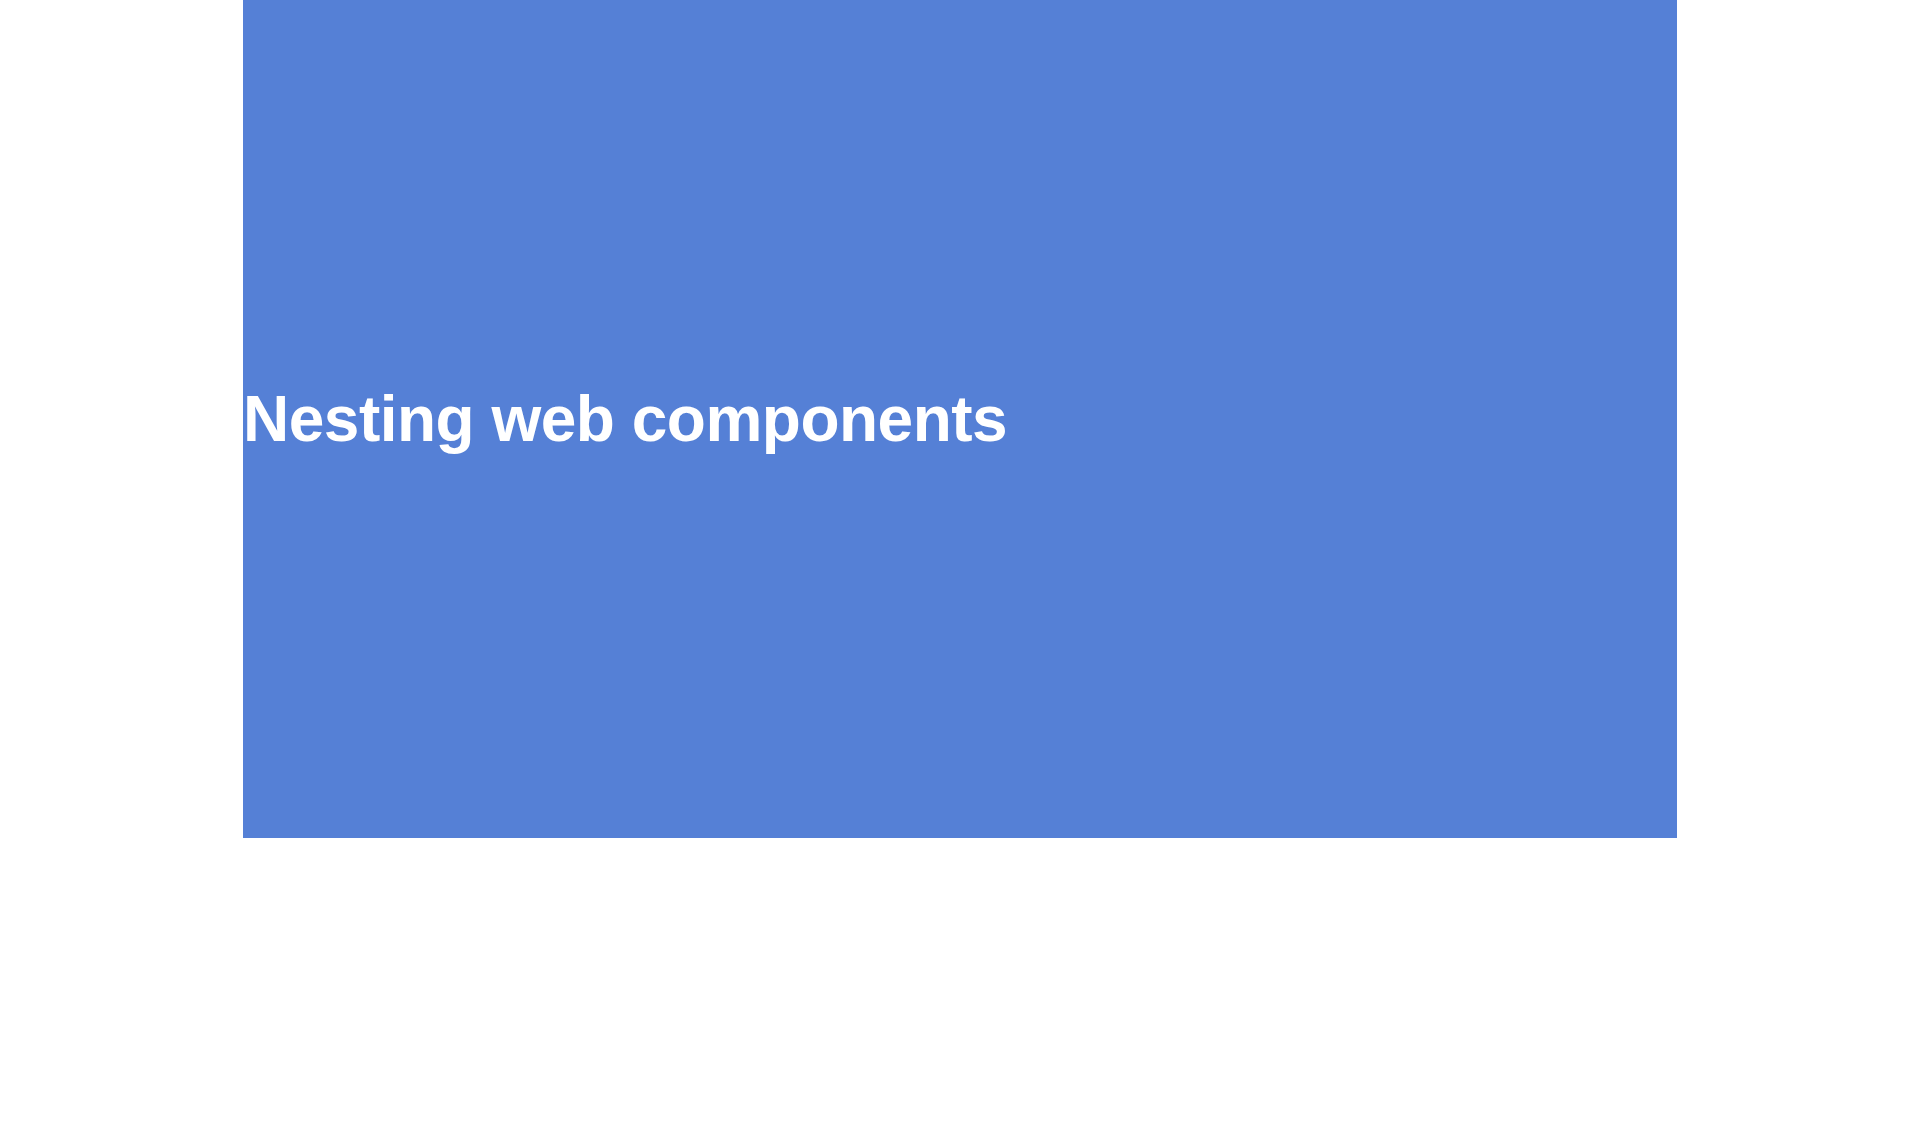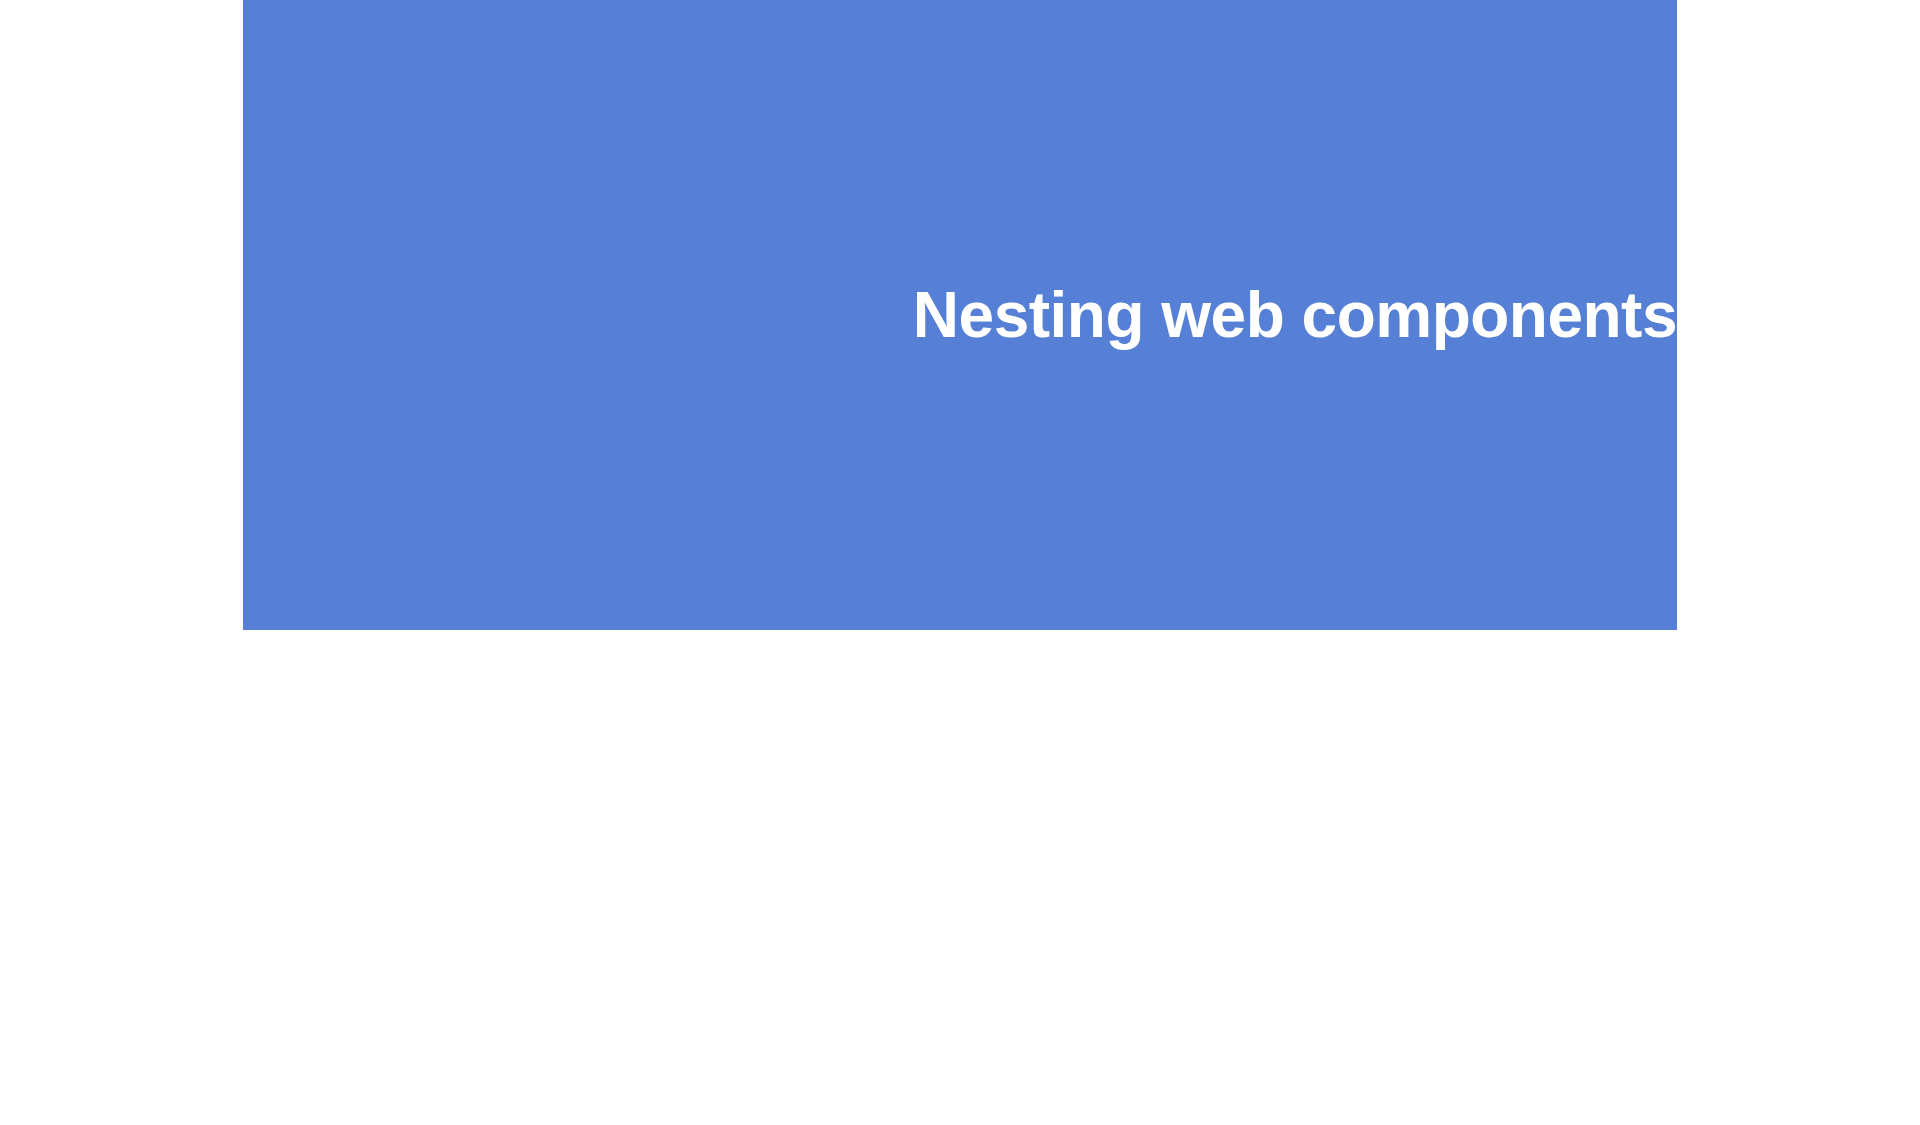--- a/index.html
+++ b/index.html
@@ -11,25 +11,25 @@
       width: 1920px;
       height: 1125px;
       background: #ffffff;
       display: flex;
       align-items: flex-start;
       justify-content: center;
       font-family: -apple-system, BlinkMacSystemFont, "Segoe UI", Helvetica, Arial, sans-serif;
     }
     .slide {
       width: 1434px;
-      height: 630px;
+      height: 838px;
       background: #5580d6;
       display: flex;
       align-items: center;
-      justify-content: flex-end;
+      justify-content: flex-start;
       margin-top: 0;
     }
     .title {
       color: #ffffff;
       font-size: 64px;
       font-weight: 700;
       text-align: center;
       line-height: 1.42;
       letter-spacing: -0.5px;
     }

